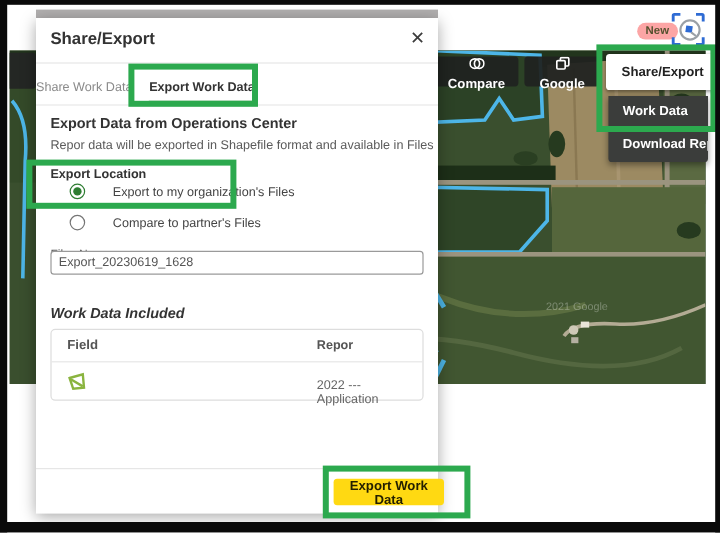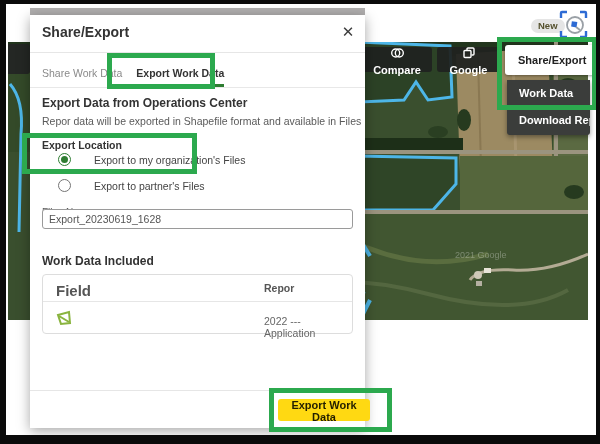--- a/index.html
+++ b/index.html
@@ -27,52 +27,52 @@
   .btn-share   { position:absolute; left:505px; top:45px; width:90px; height:30px; background:#fff; border-radius:3px;
                  color:#222; font-size:11px; font-weight:bold; display:flex; align-items:center; gap:5px; padding:0 8px;
                  z-index:4; box-shadow:0 1px 3px rgba(0,0,0,.4); overflow:hidden; white-space:nowrap; }
 
   
   .dropdown { position:absolute; left:507px; top:80px; width:83px; height:55px; background:#3b3d3b; z-index:4;
               border-radius:0 0 3px 3px; overflow:hidden; box-shadow:0 2px 5px rgba(0,0,0,.4); }
   .dropdown .dd-item { height:27px; line-height:27px; padding-left:12px; color:#fff; font-size:11px; font-weight:600; white-space:nowrap; }
 
   
-  .new-badge { position:absolute; left:531px; top:19px; background:#e5e5e5; color:#55512e; font-size:9.5px; font-weight:bold;
+  .new-badge { position:absolute; left:531px; top:19px; background:#fca5a5; color:#55512e; font-size:9.5px; font-weight:bold;
                padding:1px 7px 2px; border-radius:8px; z-index:25; }
   .snip-icon { position:absolute; left:558px; top:9px; z-index:25; }
 
   
   .modal-top-strip { position:absolute; left:30px; top:8px; width:335px; height:7px; background:#b0aeae; z-index:9; }
   .modal { position:absolute; left:30px; top:15px; width:335px; height:413px; background:#fff; z-index:10;
            box-shadow:0 3px 12px rgba(0,0,0,.35); }
   .modal * { position:absolute; }
   .m-title { left:12px; top:9px; font-size:14px; font-weight:bold; color:#333; }
   .m-close { right:8px; top:8px; font-size:15px; color:#3c3c3c; cursor:pointer; width:18px; text-align:center; }
   .m-div1 { left:0; top:37px; width:335px; height:1px; background:#e6e6e6; }
-  .tabs { left:0; top:45px; width:335px; height:28px; border-bottom:1px solid #e8e8e8; display:flex; align-items:flex-end; padding-left:12px; gap:14px; position:absolute; }
+  .tabs { left:0; top:45px; width:335px; height:28px; border-bottom:1px solid #e8e8e8; display:flex; align-items:flex-end; gap:14px; position:absolute; }
   .tab { position:static; font-size:10.5px; color:#8a8a8a; padding-bottom:8px; white-space:nowrap; }
   .tab.active { color:#333; font-weight:bold; border-bottom:3px solid #2e7d32; padding-bottom:5px; }
   .m-heading { left:12px; top:81px; font-size:12px; font-weight:bold; color:#333; }
   .m-desc { left:12px; top:100px; font-size:10.5px; color:#5a5a5a; }
   .m-loc-label { left:12px; top:124px; font-size:10.5px; font-weight:bold; color:#333; }
   .radio-row { display:flex; align-items:flex-end; gap:23px; left:28px; }
   .radio-row.r1 { top:138px; }
   .radio-row.r2 { top:164px; }
   .radio { position:static; width:13px; height:13px; border:1.5px solid #757575; border-radius:50%; flex:0 0 auto; }
   .radio.selected { border-color:#2e7d32; position:relative; }
   .radio.selected::after { content:''; position:absolute; left:2px; top:2px; right:2px; bottom:2px; background:#2e7d32; border-radius:50%; }
   .radio-label { position:static; font-size:10.5px; color:#444; }
   .m-file-label { left:12px; top:192px; font-size:10px; color:#5a5a5a; }
   .m-input { left:12px; top:194px; width:311px; height:20px; border:1px solid #9a9a9a; border-radius:3px; font-size:10.5px;
              color:#555; padding:0 6px; font-family:"Liberation Sans",sans-serif; background:#fff; }
-  .m-wd-heading { left:12px; top:239px; font-size:12px; font-weight:bold; color:#333; }
+  .m-wd-heading { left:12px; top:239px; font-size:12px; font-weight:bold; color:#333;font-style:italic; }
   .card { left:12px; top:259px; width:311px; height:60px; border:1px solid #ddd; border-radius:4px; background:#fff; }
   .card .hdr { left:0; top:0; width:100%; height:27px; border-bottom:1px solid #e6e6e6; }
-  .card .c-field { left:13px; top:7px; font-size:15px; font-weight:600; color:#555; }
+  .card .c-field { left:13px; top:7px; font-size:11px; font-weight:600; color:#555; }
   .card .c-work { left:221px; top:7px; font-size:10.5px; font-weight:600; color:#555; }
   .card .row-icon { left:13px; top:35px; }
   .card .row-work { left:221px; top:40px; font-size:10.5px; color:#666; }
   .m-footer-div { left:0; top:375px; width:335px; height:1px; background:#e6e6e6; }
   .m-submit { left:248px; top:384px; width:92px; height:22px; background:#ffd912; border:none; border-radius:3px;
               font-size:11px; font-weight:bold; color:#231f00; font-family:"Liberation Sans",sans-serif; cursor:pointer; }
 
   
   .green-box { position:absolute; border:5px solid #2ca94e; z-index:30; }
   .gb-tab    { left:107px; top:53px;  width:108px; height:36px; }
@@ -179,21 +179,21 @@
     <div class="m-heading">Export Data from Operations Center</div>
     <div class="m-desc">Repor data will be exported in Shapefile format and available in Files</div>
 
     <div class="m-loc-label">Export Location</div>
     <div class="radio-row r1">
       <span class="radio selected"></span>
       <span class="radio-label">Export to my organization's Files</span>
     </div>
     <div class="radio-row r2">
       <span class="radio"></span>
-      <span class="radio-label">Export to partner's Files</span>
+      <span class="radio-label">Compare to partner's Files</span>
     </div>
 
     <div class="m-file-label">Files Name</div>
     <input class="m-input" type="text" value="Export_20230619_1628" style="">
 
     <div class="m-wd-heading">Work Data Included</div>
     <div class="card">
       <div class="hdr"></div>
       <div class="c-field">Field</div>
       <div class="c-work">Repor</div>

